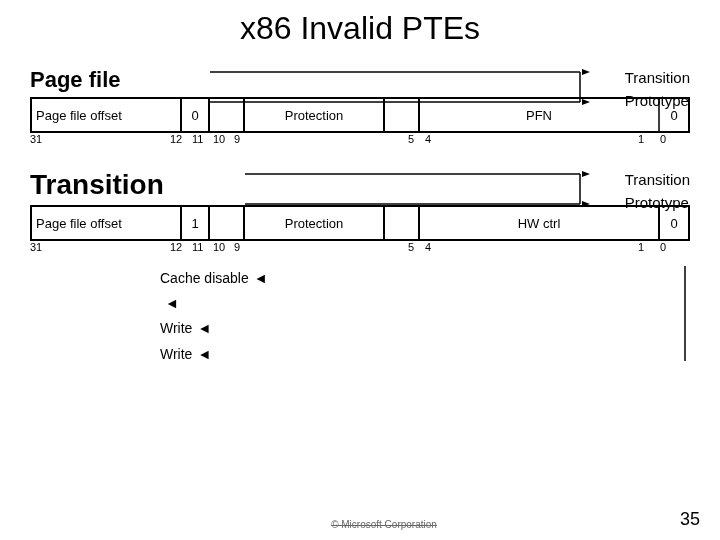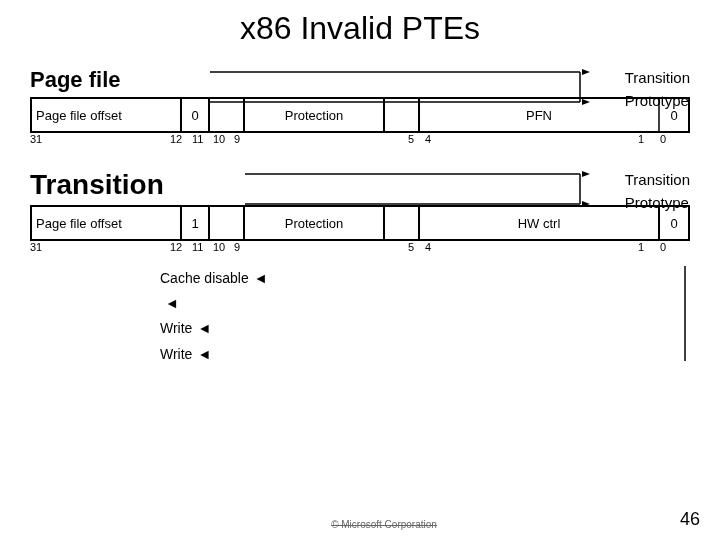--- a/index.html
+++ b/index.html
@@ -152,15 +152,15 @@
       <div style="display:flex; align-items:flex-end;">
         <span>Write</span>
         <span style="margin-left:5px;">◄</span>
       </div>
     </div>
 
   </div>
 
   <div style="position:absolute; bottom:10px; left:50%; transform:translateX(-50%); font-size:10px; color:#666; text-decoration:line-through;margin-left:24px;">© Microsoft Corporation</div>
 
-  <div style="position:absolute; bottom:10px; right:20px; font-size:18px;">46</div>
+  <div style="position:absolute; bottom:10px; right:20px; font-size:18px;">35</div>
 
 </div>
 
 </body></html>

